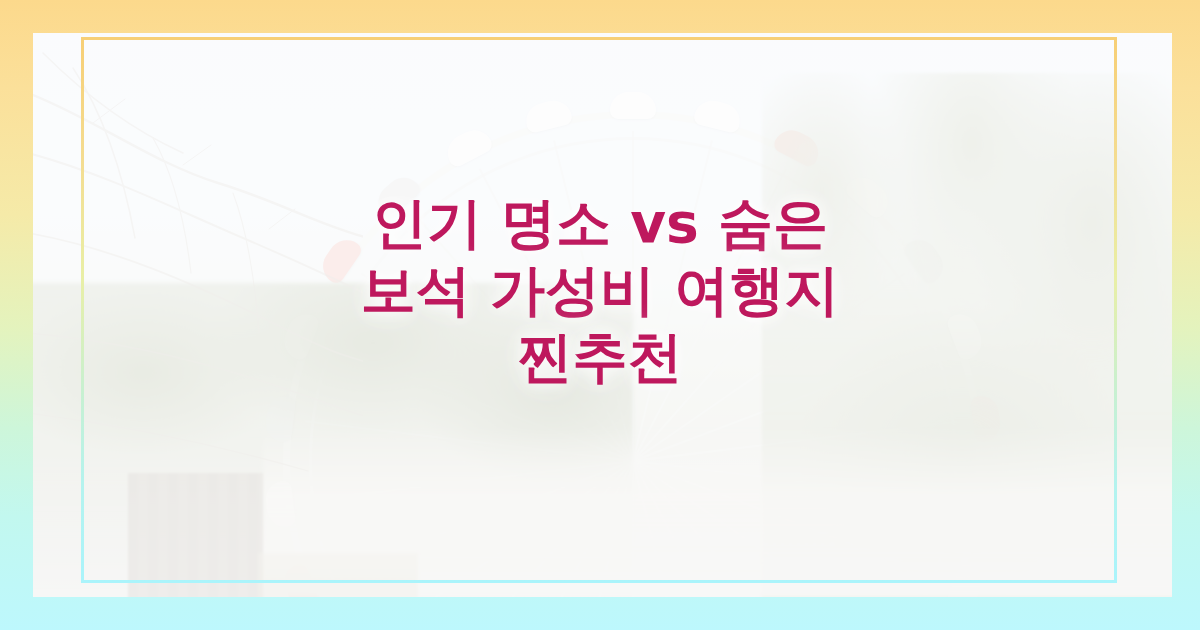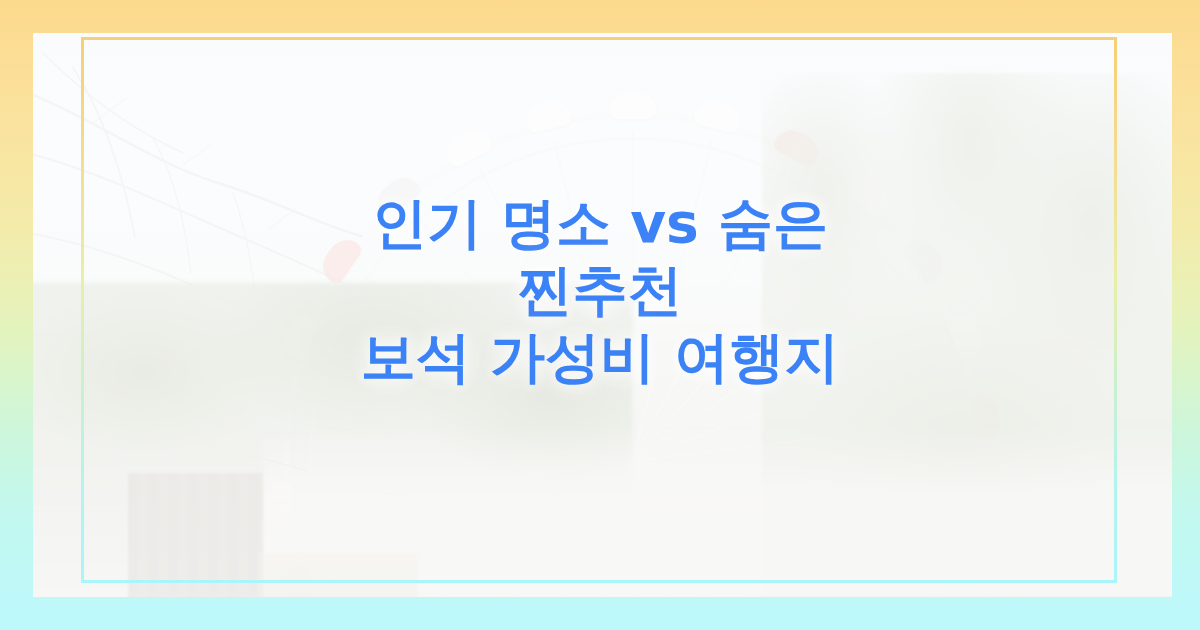--- a/index.html
+++ b/index.html
@@ -221,21 +221,21 @@
     justify-content: center;
   }
   .headline {
     width: 620px;
     text-align: center;
     font-family: "DejaVu Sans", "Liberation Sans", sans-serif;
     font-weight: 700;
     font-size: 55px;
     line-height: 1.22;
     letter-spacing: 0px;
-    color: #3b82f6;
+    color: #be185d;
     text-shadow:
       0 0 14px rgba(255,255,255,.95),
       0 0 26px rgba(255,255,255,.85),
       0 0 40px rgba(255,255,255,.6);
     margin-top: -12px;
   }
   .headline .line { display: block; white-space: nowrap; }
 </style>
 </head>
 <body>
@@ -323,18 +323,18 @@
     </svg>
 
     <div class="photo-wash"></div>
   </div>
 
   <div class="inner-line"></div>
 
   <div class="headline-wrap">
     <h1 class="headline">
       <span class="line">인기 명소 vs 숨은</span>
+      <span class="line">보석 가성비 여행지</span>
       <span class="line">찐추천</span>
-      <span class="line">보석 가성비 여행지</span>
     </h1>
   </div>
 
 </div>
 
 </body></html>

